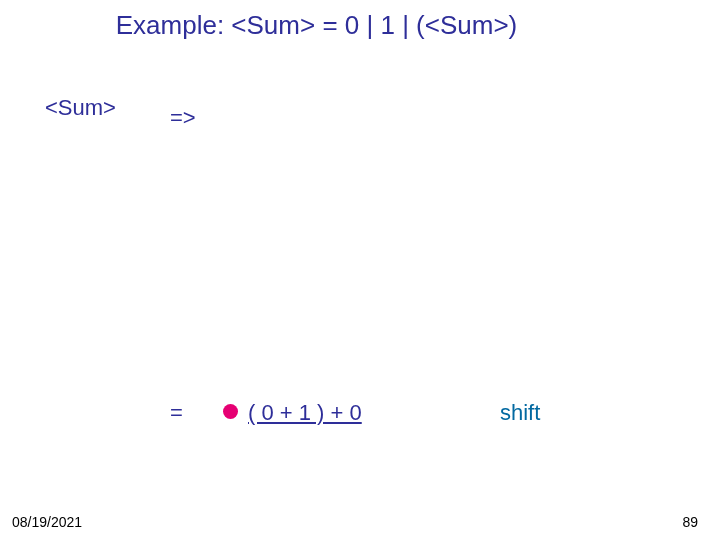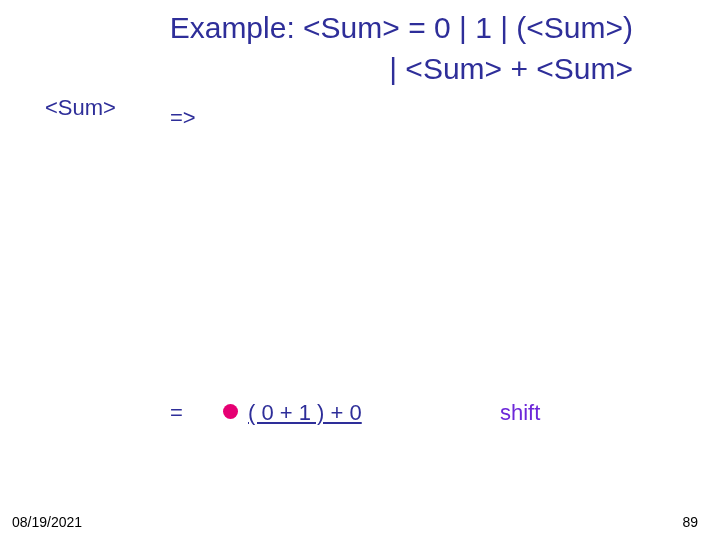--- a/index.html
+++ b/index.html
@@ -10,23 +10,23 @@
     background: #ffffff;
     font-family: Verdana, Geneva, sans-serif;
     overflow: hidden;
     position: relative;
   }
   .title {
     position: absolute;
     top: 8px;
     left: 0;
     width: 633px;
-    text-align: right;
+    text-align: center;
     color: #2e2e99;
-    font-size: 30px;
+    font-size: 26px;
     line-height: 1.35;
     font-family: Verdana, Geneva, sans-serif;
   }
   .lhs {
     position: absolute;
     top: 95px;
     left: 45px;
     color: #2e2e99;
     font-size: 22px;
   }
@@ -58,21 +58,21 @@
     top: 400px;
     left: 248px;
     color: #2e2e99;
     font-size: 22px;
     text-decoration: underline;
   }
   .action {
     position: absolute;
     top: 400px;
     left: 500px;
-    color: #6d28d9;
+    color: #0369a1;
     font-size: 22px;
   }
   .date {
     position: absolute;
     bottom: 10px;
     left: 12px;
     color: #000;
     font-size: 14px;
     font-family: Arial, sans-serif;
   }
@@ -83,21 +83,20 @@
     color: #000;
     font-size: 14px;
     font-family: Arial, sans-serif;
   }
 </style>
 </head>
 <body>
 
 <div class="title">
   <span>Example: &lt;Sum&gt; = 0 | 1 | (&lt;Sum&gt;)</span><br>
-  <span>| &lt;Sum&gt; + &lt;Sum&gt;</span>
 </div>
 
 <div class="lhs">&lt;Sum&gt;</div>
 <div class="arrow">=&gt;</div>
 
 <div class="eq">=</div>
 <div class="bullet"></div>
 <div class="expr">( 0 + 1 ) + 0</div>
 <div class="action">shift</div>
 

